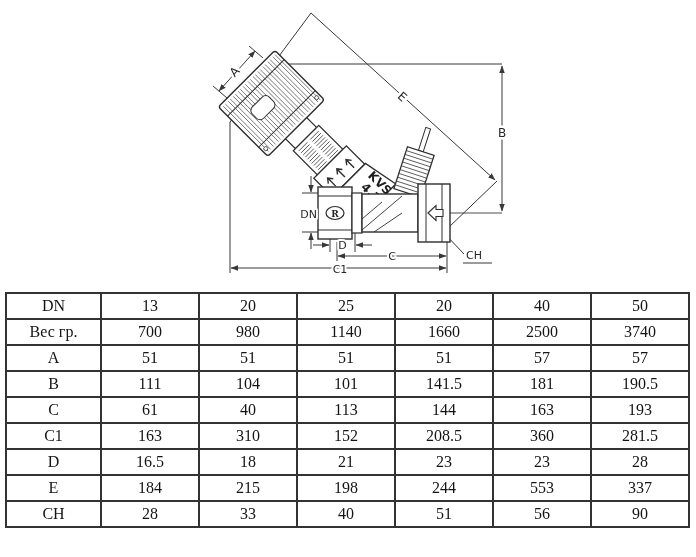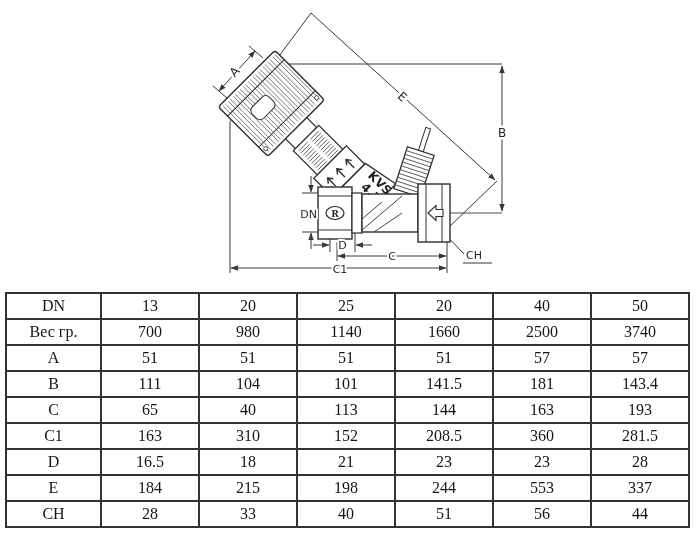--- a/index.html
+++ b/index.html
@@ -167,25 +167,25 @@
           <td>57</td>
           <td>57</td>
         </tr>
         <tr>
           <td class="lbl">B</td>
           <td>111</td>
           <td>104</td>
           <td>101</td>
           <td>141.5</td>
           <td>181</td>
-          <td>143.4</td>
+          <td>190.5</td>
         </tr>
         <tr>
           <td class="lbl">C</td>
-          <td>65</td>
+          <td>61</td>
           <td>40</td>
           <td>113</td>
           <td>144</td>
           <td>163</td>
           <td>193</td>
         </tr>
         <tr>
           <td class="lbl">C1</td>
           <td>163</td>
           <td>310</td>
@@ -212,18 +212,18 @@
           <td>553</td>
           <td>337</td>
         </tr>
         <tr>
           <td class="lbl">CH</td>
           <td>28</td>
           <td>33</td>
           <td>40</td>
           <td>51</td>
           <td>56</td>
-          <td>44</td>
+          <td>90</td>
         </tr>
       </tbody>
     </table>
   </div>
 </div>
 
 </body></html>

